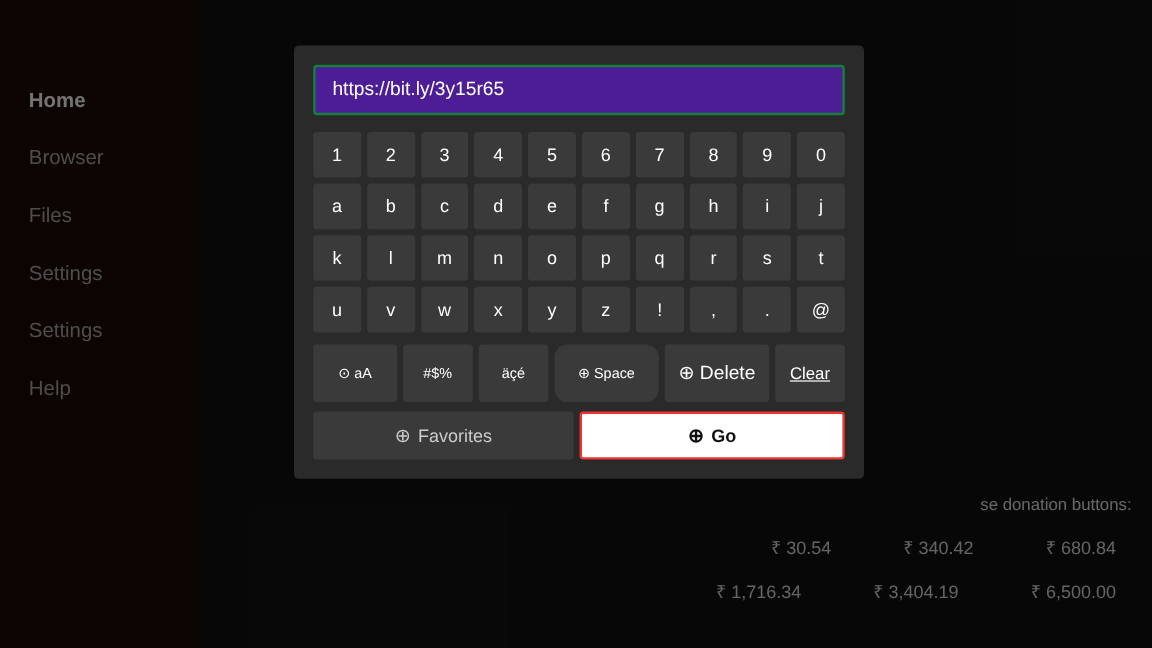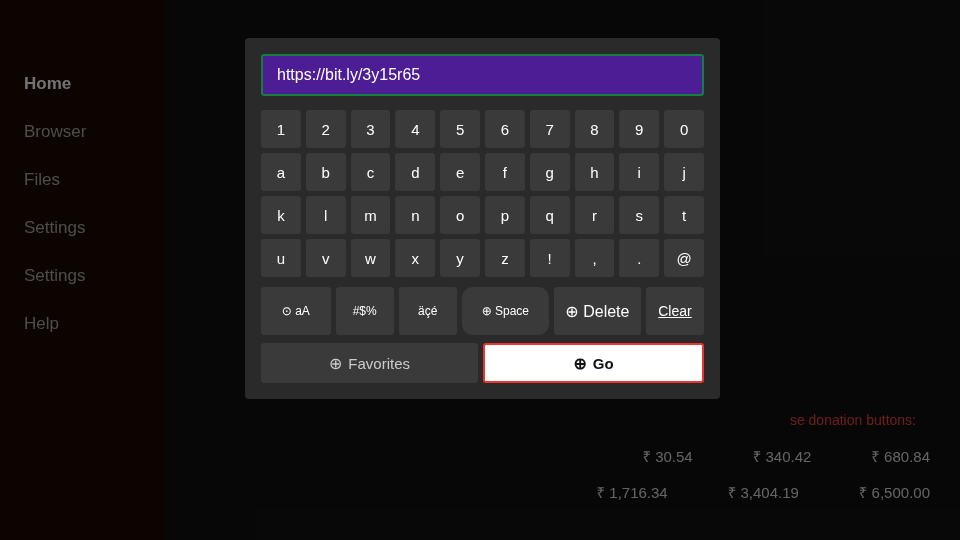--- a/index.html
+++ b/index.html
@@ -44,24 +44,24 @@
       width: 795px;
       height: 540px;
       background: #111;
       display: flex;
       flex-direction: column;
       justify-content: flex-end;
       padding-bottom: 30px;
     }
 
     .donation-text {
-      color: #ef4444;
+      color: #e5e5e5;
       font-size: 14px;
       text-align: right;
-      padding-right: 44px;
+      padding-right: 17px;
       padding-bottom: 10px;
     }
 
     .price-row {
       display: flex;
       justify-content: flex-end;
       gap: 60px;
       padding: 8px 30px;
       color: #ddd;
       font-size: 15px;

